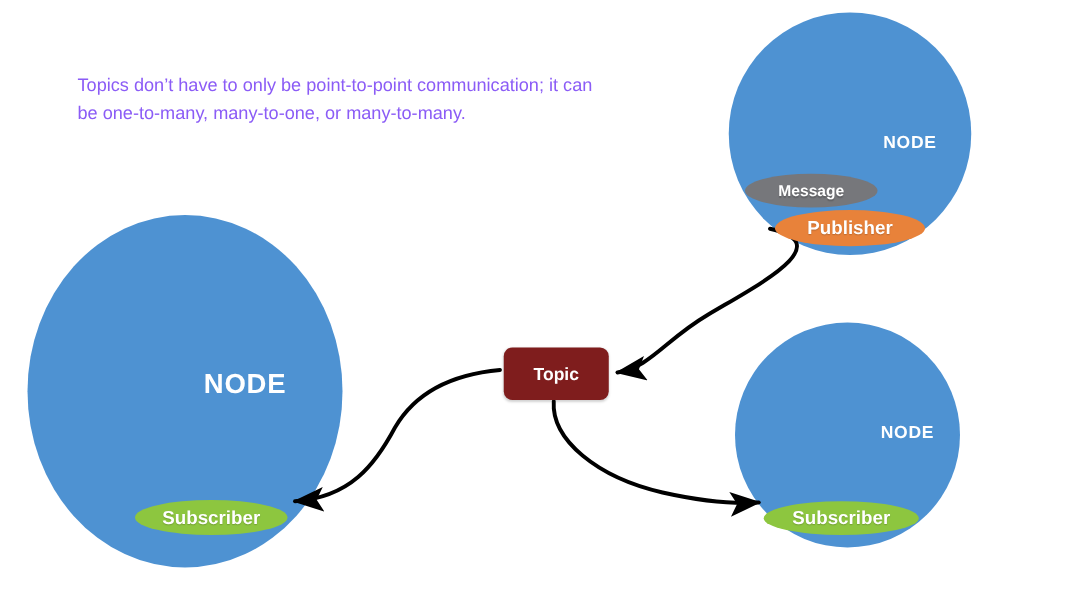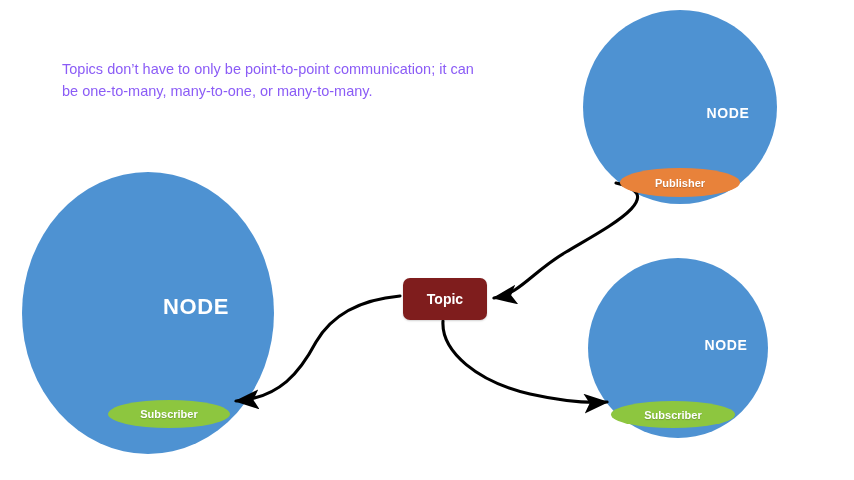--- a/index.html
+++ b/index.html
@@ -64,21 +64,21 @@
 
   
   .pill {
     position: absolute;
     border-radius: 50%;
     display: flex;
     align-items: center;
     justify-content: center;
     color: #ffffff;
     font-weight: bold;
-    font-size: 11px;
+    font-size: 15px;
     text-shadow: 0 1px 1px rgba(0,0,0,0.20);
   }
   .pill-sub  { background: #8DC63F; margin-top: 12px; }
   .pill-pub  { background: #E8823A; }
   .pill-msg  { background: #76777B; font-size: 12.5px; }
 
   #sub-left   { left: 108px; top: 388px; width: 122px; height: 28px; }
   #msg-top    { left: 596px; top: 139px; width: 106px; height: 27px; }
   #pub-top    { left: 620px; top: 168px; width: 120px; height: 29px; }
   #sub-right  { left: 611px; top: 389px; width: 124px; height: 27px; }
@@ -129,20 +129,21 @@
 
     <path d="M 616,183 C 672,195 606,228 566,252 C 532,272 520,294 494,298" fill="none" stroke="#000000" stroke-width="3.1" stroke-linecap="round" marker-end="url(#ah)"></path>
 
     <path d="M 400,296 C 356,300 330,318 316,342 C 300,372 280,398 236,401" fill="none" stroke="#000000" stroke-width="3.1" stroke-linecap="round" marker-end="url(#ah)"></path>
 
     <path d="M 443,321 C 441,352 478,382 530,394 C 566,402 592,403 607,402" fill="none" stroke="#000000" stroke-width="3.1" stroke-linecap="round" marker-end="url(#ah)"></path>
   </svg>
 
   <div class="pill pill-sub" id="sub-left">Subscriber</div>
 
+  <div class="pill pill-msg" id="msg-top">Message</div>
 
   <div class="pill pill-pub" id="pub-top">Publisher</div>
 
   <div class="pill pill-sub" id="sub-right">Subscriber</div>
 
   <div id="topic">Topic</div>
 
 </div>
 
 </body></html>

